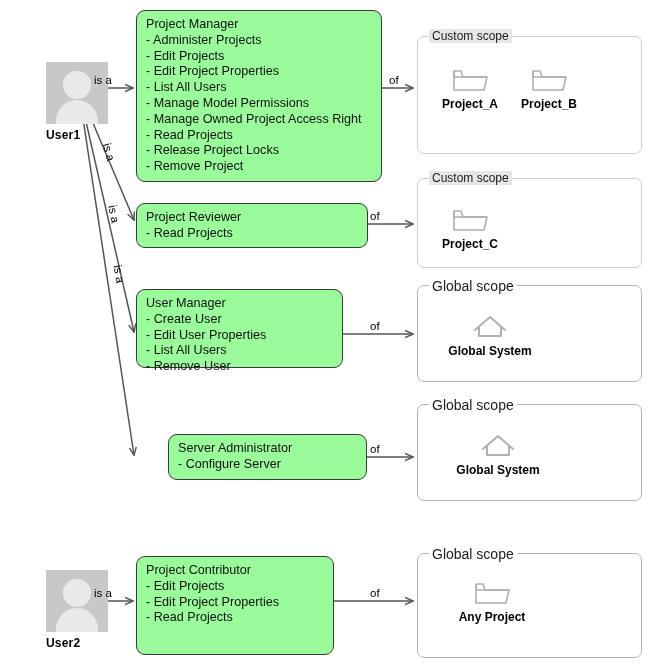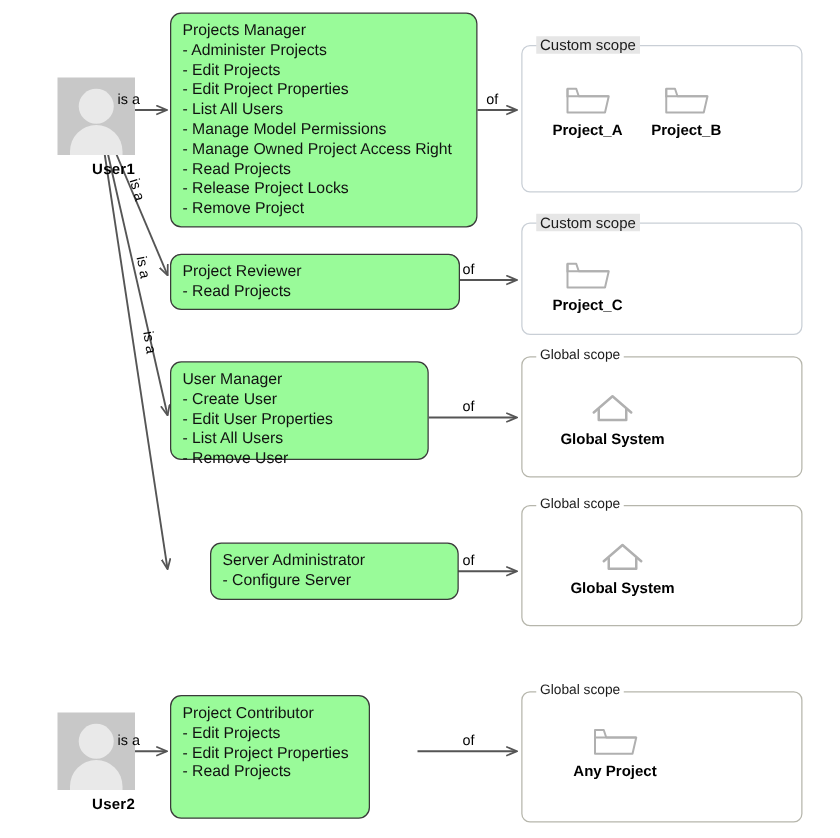--- a/index.html
+++ b/index.html
@@ -9,21 +9,21 @@
     font-family:"Liberation Sans", sans-serif;
     overflow:hidden;
     position:relative;
   }
   #stage{position:absolute;left:0;top:0;width:672px;height:670px;}
 
   
   #edges{position:absolute;left:0;top:0;width:672px;height:670px;}
 
   
-  .actor{position:absolute;text-align:right;padding-left:30px;}
+  .actor{position:absolute;text-align:left;padding-left:30px;}
   .actor-img{
     width:62px;height:62px;background:#c8c8c8;
     position:relative;overflow:hidden;margin:0 auto;
   }
   .actor-head{
     position:absolute;left:50%;top:9px;transform:translateX(-50%);
     width:28px;height:28px;border-radius:50%;background:#e9e9e9;
   }
   .actor-body{
     position:absolute;left:50%;top:38px;transform:translateX(-50%);
@@ -52,21 +52,21 @@
   .scope{
     position:absolute;
     box-sizing:border-box;
     border:1px solid #b6b6ac;
     border-radius:7px;
     background:#ffffff;
   }
   .scope.custom{border-color:#c9cfd6;}
   .scope-legend{
     position:absolute;top:-8px;left:11px;
-    font-size:11px;color:#1b1b1b;
+    font-size:14px;color:#1b1b1b;
     padding:0 3px;white-space:nowrap;
   }
   .scope-legend.custom{background:#e6e6e6;font-size:12px;}
   .scope-legend.global{background:#ffffff;}
 
   .scope-item{position:absolute;text-align:center;}
   .scope-item-label{
     font-size:12px;font-weight:bold;color:#000;margin-top:2px;white-space:nowrap;
   }
   .ico{display:block;margin:0 auto;}
@@ -117,21 +117,21 @@
 
   <div class="actor" style="left:16px;top:570px;width:62px;">
     <div class="actor-img">
       <div class="actor-head"></div>
       <div class="actor-body"></div>
     </div>
     <div class="actor-label">User2</div>
   </div>
 
   <div class="role-box" style="left:136px;top:10px;width:246px;height:172px;">
-    <div class="role-title">Projects Manager</div>
+    <div class="role-title">Project Manager</div>
     <div class="role-perm">- Administer Projects</div>
     <div class="role-perm">- Edit Projects</div>
     <div class="role-perm">- Edit Project Properties</div>
     <div class="role-perm">- List All Users</div>
     <div class="role-perm">- Manage Model Permissions</div>
     <div class="role-perm">- Manage Owned Project Access Right</div>
     <div class="role-perm">- Read Projects</div>
     <div class="role-perm">- Release Project Locks</div>
     <div class="role-perm">- Remove Project</div>
   </div>
@@ -147,21 +147,21 @@
     <div class="role-perm">- Edit User Properties</div>
     <div class="role-perm">- List All Users</div>
     <div class="role-perm">- Remove User</div>
   </div>
 
   <div class="role-box" style="left:136px;top:434px;width:199px;height:46px;margin-left:32px;">
     <div class="role-title">Server Administrator</div>
     <div class="role-perm">- Configure Server</div>
   </div>
 
-  <div class="role-box" style="left:136px;top:556px;width:160px;height:99px;">
+  <div class="role-box" style="left:136px;top:556px;width:198px;height:99px;">
     <div class="role-title">Project Contributor</div>
     <div class="role-perm">- Edit Projects</div>
     <div class="role-perm">- Edit Project Properties</div>
     <div class="role-perm">- Read Projects</div>
   </div>
 
   <div class="scope custom" style="left:417px;top:36px;width:225px;height:118px;">
     <div class="scope-legend custom">Custom scope</div>
     <div class="scope-item" style="left:17px;top:26px;width:70px;">
       <svg class="ico" width="40" height="32" viewBox="0 0 40 32">

